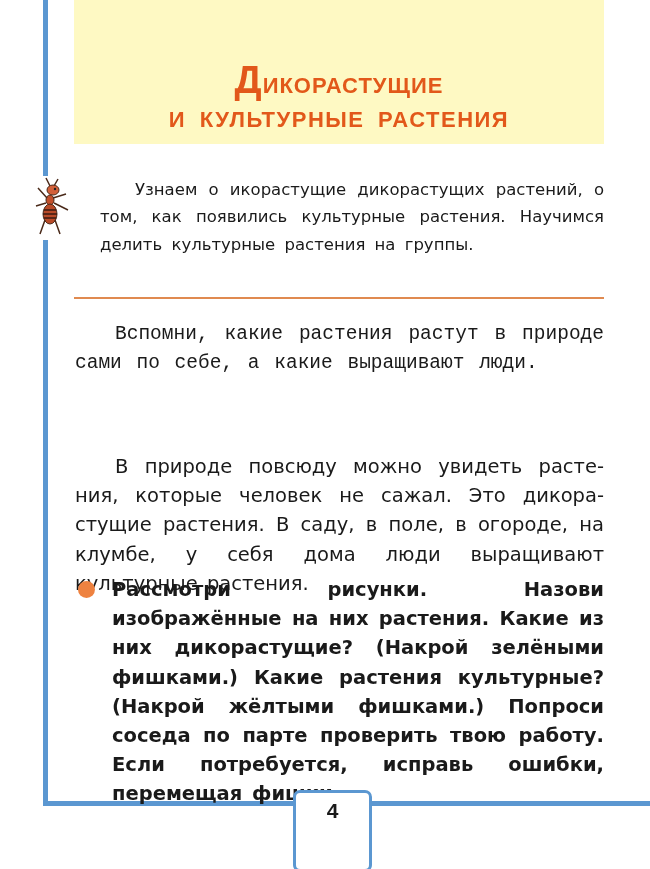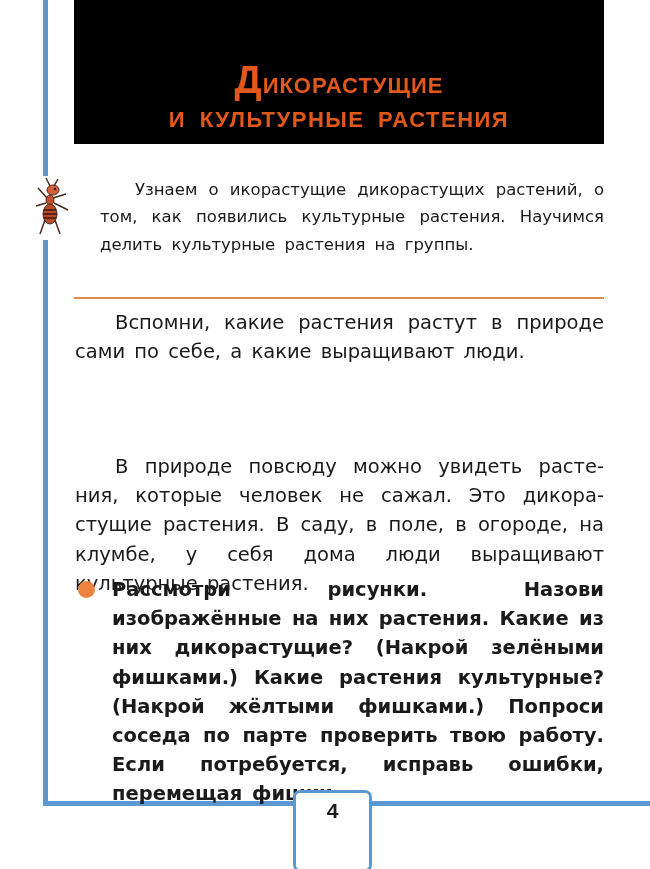--- a/index.html
+++ b/index.html
@@ -30,21 +30,21 @@
       width: 607px;
       height: 5px;
       background: #5b97d1;
     }
     .title-box {
       position: absolute;
       left: 74px;
       top: 0;
       width: 530px;
       height: 144px;
-      background: #000000;
+      background: #fef9c3;
       text-align: center;
     }
     .title-line1 {
       position: absolute;
       left: 0;
       right: 0;
       top: 60px;
       color: #e2581a;
       font-family: "Liberation Sans", "DejaVu Sans", sans-serif;
       font-weight: bold;
@@ -100,21 +100,21 @@
     .para {
       position: absolute;
       left: 75px;
       width: 529px;
       font-size: 19.5px;
       line-height: 29.2px;
       text-align: justify;
       text-indent: 40px;
       word-spacing: 3px;
     }
-    .para1 { top: 308px; }
+    .para1 { top: 320px; font-family: Liberation Mono, monospace; }
     .para2 { top: 404px; margin-top: 48px; }
     .task {
       position: absolute;
       left: 112px;
       top: 575px;
       width: 492px;
       font-size: 19.5px;
       line-height: 29.2px;
       text-align: justify;
       word-spacing: 3px;

